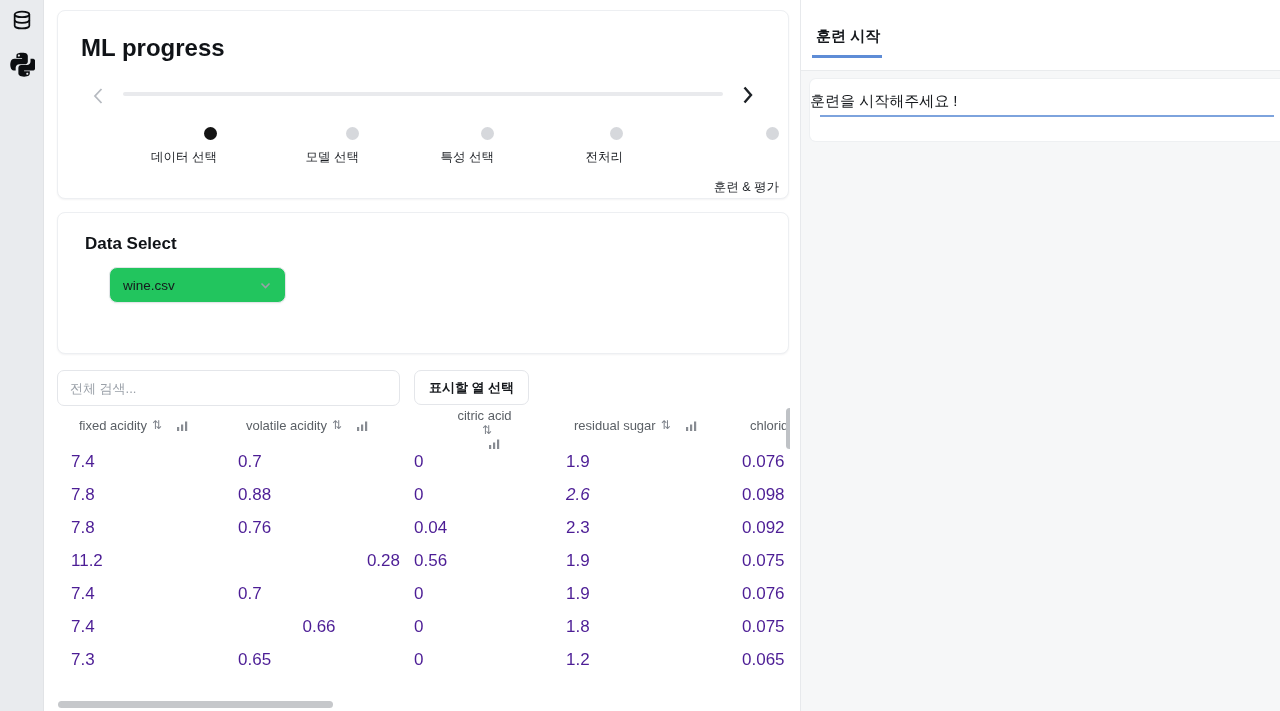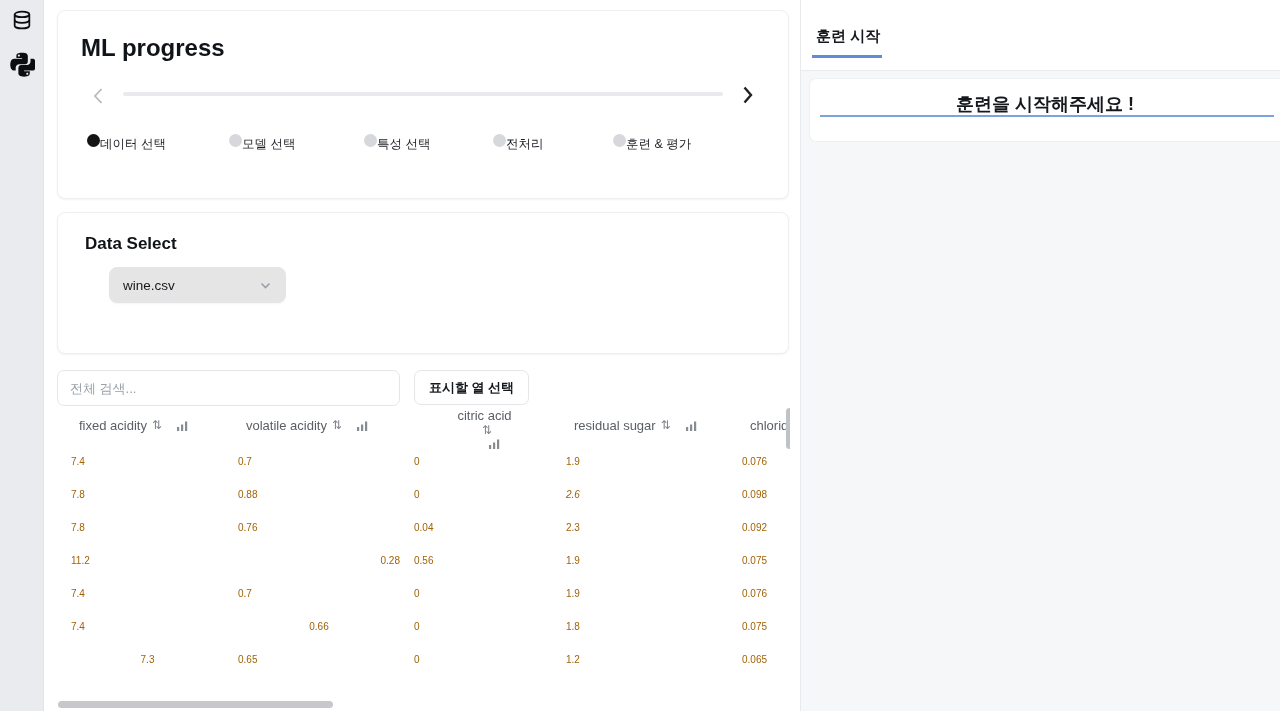--- a/index.html
+++ b/index.html
@@ -17,28 +17,28 @@
 
   
   .card{position:absolute;background:#fff;border:1px solid #edeff2;border-radius:8px;box-shadow:0 1px 2px rgba(20,24,31,.05)}
   .ml-card{left:57px;top:10px;width:730px;height:187px}
   .card-title{position:absolute;margin:0;color:#101317;font-weight:700}
   .ml-title{left:23px;top:23px;font-size:24px}
   .arrow{position:absolute;background:none;border:none;padding:0;cursor:pointer;line-height:0}
   .arrow.prev{left:33px;top:76px;color:#b6bac0}
   .arrow.next{left:682px;top:74px;color:#1d2126}
   .track{position:absolute;left:65px;top:81px;width:600px;height:4px;background:#e9eaed;border-radius:2px}
-  .step{position:absolute;top:116px;transform:translateX(-50%);display:flex;flex-direction:row;align-items:center;width:130px;cursor:pointer}
+  .step{position:absolute;top:116px;transform:translateX(-50%);display:flex;flex-direction:column;align-items:flex-end;width:130px;cursor:pointer}
   .dot{width:13px;height:13px;border-radius:50%;background:#d6d8dc}
   .dot.active{background:#141414}
   .step-label{margin-top:9px;font-size:12.5px;color:#1b1e23;white-space:nowrap}
 
   .ds-card{left:57px;top:212px;width:730px;height:140px}
   .ds-title{left:27px;top:21px;font-size:17px}
-  .dropdown{position:absolute;left:51px;top:54px;width:177px;height:36px;box-sizing:border-box;background:#e5e5e5;
+  .dropdown{position:absolute;left:51px;top:54px;width:177px;height:36px;box-sizing:border-box;background:#22c55e;
     border:1px solid #e3e5e9;border-radius:8px;display:flex;align-items:center;justify-content:space-between;
     padding:0 13px;cursor:pointer;box-shadow:0 1px 2px rgba(20,24,31,.04)}
   .dd-value{font-size:13.5px;color:#15181c}
 
   
   .search-input{position:absolute;left:57px;top:370px;width:343px;height:36px;box-sizing:border-box;
     border:1px solid #e4e6ea;border-radius:7px;padding:0 12px;font-size:13px;color:#15181c;outline:none;
     font-family:"Liberation Sans","DejaVu Sans",sans-serif}
   .search-input::placeholder{color:#9aa0a8}
   .col-btn{position:absolute;left:414px;top:370px;width:115px;height:35px;background:#fff;border:1px solid #e4e6ea;
@@ -47,31 +47,31 @@
 
   
   .table-wrap{position:absolute;left:57px;top:408px;width:733px;height:303px;overflow:hidden}
   .thead{display:flex;height:34px;width:900px}
   .th{display:flex;align-items:center;padding-left:22px;box-sizing:border-box;flex:none;color:#5b6066;font-size:13px;white-space:nowrap;cursor:pointer}
   .th-label{margin-right:5px}
   .sort-icon{font-size:12px;color:#7d828a}
   .bar-icon{margin-left:14px;display:inline-flex}
   .tbody{margin-top:3px;width:900px}
   .tr{display:flex;height:33px;align-items:center}
-  .td{flex:none;padding-left:14px;box-sizing:border-box;font-size:10px;color:#a16207;white-space:nowrap}
+  .td{flex:none;padding-left:14px;box-sizing:border-box;font-size:17px;color:#4c1d95;white-space:nowrap}
   .vthumb{position:absolute;left:729px;top:0;width:7px;height:41px;background:#bfc2c6;border-radius:4px;cursor:pointer}
   .hthumb{position:absolute;left:1px;top:293px;width:275px;height:7px;background:#c6c8cb;border-radius:4px;cursor:pointer}
 
   
   .right-panel{position:absolute;left:800px;top:0;width:480px;height:711px;background:#fff;border-left:1px solid #e7e9ec;box-sizing:border-box}
   .rp-lower{position:absolute;left:0;top:70px;width:479px;height:641px;background:#f6f7f8;border-top:1px solid #e9ebed}
   .tab{position:absolute;left:15px;top:27px;font-size:15px;font-weight:700;color:#15181c;cursor:pointer;white-space:nowrap}
   .tab-underline{position:absolute;left:11px;top:55px;width:70px;height:3px;background:#5e8cd6}
   .msg-card{position:absolute;left:9px;top:79px;width:470px;height:62px;background:#fff;border-radius:6px 0 0 6px;box-shadow:0 0 0 1px #eef0f2}
-  .msg{position:absolute;left:0;top:13px;width:100%;text-align:center;font-size:18px;font-weight:700;color:#15181c}
+  .msg{position:absolute;left:0;top:13px;width:100%;font-size:15px;font-weight:400;color:#15181c}
   .msg-underline{position:absolute;left:10px;right:6px;top:36px;height:2px;background:#7da3dd}
 </style>
 </head>
 <body>
 
 <aside class="sidebar">
   <span class="side-icon db">
     <svg width="22" height="23" viewBox="0 0 24 24" fill="none" stroke="#0b0d10" stroke-width="1.9">
       <ellipse cx="12" cy="5.4" rx="8" ry="3"></ellipse>
       <path d="M4 5.4v6.1c0 1.66 3.58 3 8 3s8-1.34 8-3V5.4"></path>
@@ -109,21 +109,21 @@
         <span class="step-label">모델 선택</span>
       </div>
       <div class="step" style="left: 371px;">
         <span class="dot"></span>
         <span class="step-label">특성 선택</span>
       </div>
       <div class="step" style="left: 500px;">
         <span class="dot"></span>
         <span class="step-label">전처리</span>
       </div>
-      <div class="step" style="left: 620px;">
+      <div class="step" style="left: 656px; gap: 30px;">
         <span class="dot"></span>
         <span class="step-label">훈련 &amp; 평가</span>
       </div>
     </div>
 </section>
 
 <section class="card ds-card">
   <h2 class="card-title ds-title">Data Select</h2>
   <div class="dropdown">
     <span class="dd-value">wine.csv</span>
@@ -225,21 +225,21 @@
         <div class="td" style="width: 200px;">0.076</div>
       </div>
       <div class="tr">
         <div class="td" style="width: 167px;">7.4</div>
         <div class="td" style="width: 176px; text-align: center;">0.66</div>
         <div class="td" style="width: 152px;">0</div>
         <div class="td" style="width: 176px;">1.8</div>
         <div class="td" style="width: 200px;">0.075</div>
       </div>
       <div class="tr">
-        <div class="td" style="width: 167px; text-align: center;">7.3</div>
+        <div class="td" style="width: 167px;">7.3</div>
         <div class="td" style="width: 176px;">0.65</div>
         <div class="td" style="width: 152px;">0</div>
         <div class="td" style="width: 176px;">1.2</div>
         <div class="td" style="width: 200px;">0.065</div>
       </div>
     </div>
   <div class="vthumb"></div>
   <div class="hthumb"></div>
 </div>
 

